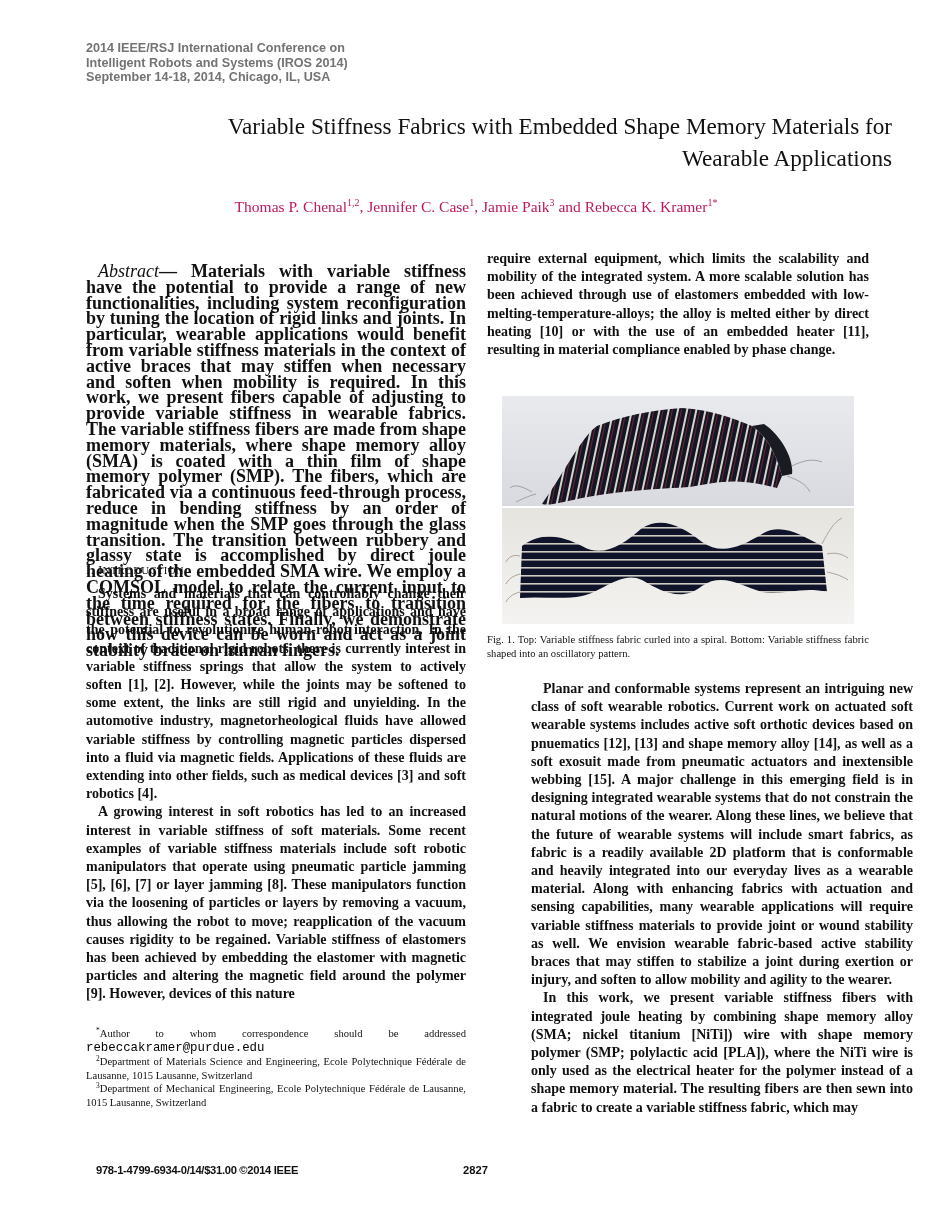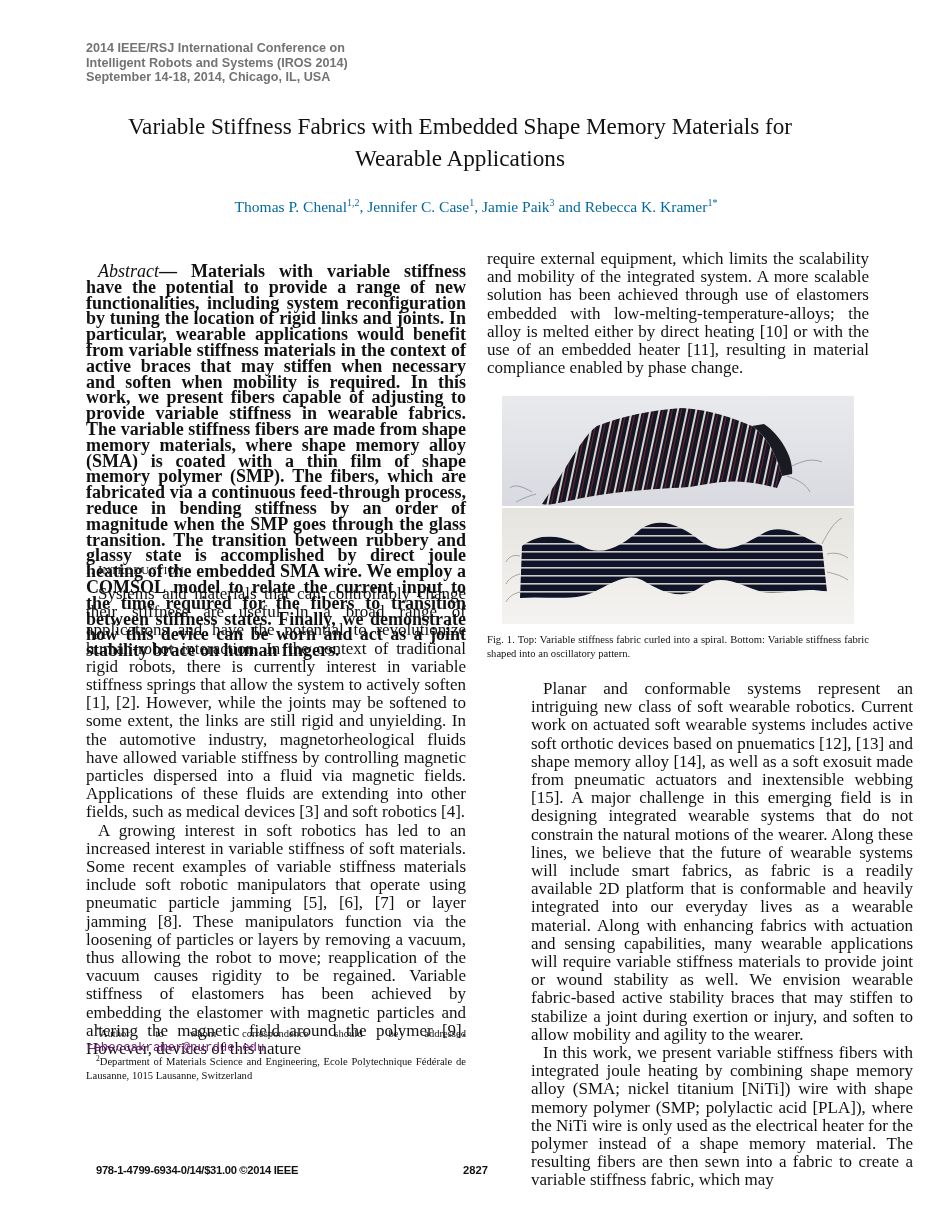--- a/index.html
+++ b/index.html
@@ -1,33 +1,33 @@
 <!DOCTYPE html>
 <html><head>
 <meta charset="utf-8">
 <style>
   html, body { margin:0; padding:0; background:#ffffff; }
   body { width:952px; height:1232px; position:relative; overflow:hidden; color:#111; }
   .conf { position:absolute; left:86px; top:41px; font-family:"Liberation Sans", sans-serif; font-weight:bold; font-size:12.6px; line-height:14.6px; color:#737373; }
-  .title { position:absolute; left:44px; width:832px; top:110px; text-align:center; font-family:"Liberation Serif", serif; font-size:23.2px; line-height:32px; color:#111; }
-  .authors { position:absolute; left:60px; width:832px; top:197px; text-align:center; font-family:"Liberation Serif", serif; font-size:15.5px; line-height:20px; color:#0369a1; }
+  .title { position:absolute; left:60px; width:832px; top:110px; text-align:right; font-family:"Liberation Serif", serif; font-size:23.2px; line-height:32px; color:#111; }
+  .authors { position:absolute; left:60px; width:832px; top:197px; text-align:center; font-family:"Liberation Serif", serif; font-size:15.5px; line-height:20px; color:#be185d; }
   .authors sup { font-size:10px; vertical-align:6px; line-height:0; }
-  .col { position:absolute; font-family:"Liberation Serif", serif; font-size:17px; line-height:18.2px; text-align:justify; color:#111; }
+  .col { position:absolute; font-family:"Liberation Serif", serif; font-size:14px; line-height:18.2px; text-align:justify; color:#111;font-weight:bold; }
   .col-left { left:86px; width:380px; }
   .col-right { left:487px; width:382px; }
   .abstract { top:264px; font-weight:bold; font-size:18px; line-height:15.8px; text-indent:12px; }
   .abstract em { font-weight:normal; font-style:italic; }
   .section-head { position:absolute; left:86px; width:380px; top:562px; text-align:left; font-family:"Liberation Serif", serif; font-size:13.2px; letter-spacing:0.3px; }
   .section-head .sc { font-size:10.8px; }
   .intro { top:585px; }
   .col p { margin:0; text-indent:12px; }
   .footnotes { position:absolute; left:86px; width:380px; top:1027px; font-family:"Liberation Serif", serif; font-size:10.6px; line-height:13.6px; text-align:justify; color:#111; }
   .footnotes p { margin:0; text-indent:10px; }
   .footnotes sup { font-size:7.5px; vertical-align:4px; line-height:0; }
-  .mono { font-family:"Liberation Mono", monospace; font-size:12.4px; color:#701a75; }
+  .mono { font-family:"Liberation Mono", monospace; font-size:12.4px; color:#000000; }
   .right-top { top:250px; }
   .figure { position:absolute; left:502px; top:396px; width:352px; height:228px; }
   .figure svg { display:block; }
   .caption { position:absolute; left:487px; width:382px; top:633px; font-family:"Liberation Serif", serif; font-size:10.6px; line-height:14.2px; text-align:justify; color:#111; }
   .caption .lbl { }
   .right-bottom { top:680px;margin-left:44px; }
   .footer-left { position:absolute; left:96px; top:1164px; font-family:"Liberation Sans", sans-serif; font-weight:bold; font-size:11.2px; letter-spacing:-0.3px; color:#111; }
   .footer-page { position:absolute; left:463px; top:1164px; font-family:"Liberation Sans", sans-serif; font-weight:bold; font-size:11.2px; color:#111; }
 </style>
 </head>
@@ -53,20 +53,21 @@
 <div class="section-head"><span>I. </span><span>I</span><span class="sc">NTRODUCTION</span></div>
 
 <div class="col col-left intro">
   <p>Systems and materials that can controllably change their stiffness are useful in a broad range of applications and have the potential to revolutionize human-robot interaction. In the context of traditional rigid robots, there is currently interest in variable stiffness springs that allow the system to actively soften [1], [2]. However, while the joints may be softened to some extent, the links are still rigid and unyielding. In the automotive industry, magnetorheological fluids have allowed variable stiffness by controlling magnetic particles dispersed into a fluid via magnetic fields. Applications of these fluids are extending into other fields, such as medical devices [3] and soft robotics [4].</p>
   <p>A growing interest in soft robotics has led to an increased interest in variable stiffness of soft materials. Some recent examples of variable stiffness materials include soft robotic manipulators that operate using pneumatic particle jamming [5], [6], [7] or layer jamming [8]. These manipulators function via the loosening of particles or layers by removing a vacuum, thus allowing the robot to move; reapplication of the vacuum causes rigidity to be regained. Variable stiffness of elastomers has been achieved by embedding the elastomer with magnetic particles and altering the magnetic field around the polymer [9]. However, devices of this nature</p>
 </div>
 
 <div class="footnotes">
   <p><sup>*</sup><span style="word-spacing:22px;">Author to whom correspondence should be addressed</span> <span class="mono">rebeccakramer@purdue.edu</span></p>
   <p><sup>2</sup><span>Department of Materials Science and Engineering, Ecole Polytechnique Fédérale de Lausanne, 1015 Lausanne, Switzerland</span></p>
+  <p><sup>3</sup><span>Department of Mechanical Engineering, Ecole Polytechnique Fédérale de Lausanne, 1015 Lausanne, Switzerland</span></p>
 </div>
 
 <div class="col col-right right-top">
   <p style="text-indent:0">require external equipment, which limits the scalability and mobility of the integrated system. A more scalable solution has been achieved through use of elastomers embedded with low-melting-temperature-alloys; the alloy is melted either by direct heating [10] or with the use of an embedded heater [11], resulting in material compliance enabled by phase change.</p>
 </div>
 
 <div class="figure">
   <svg width="352" height="228" viewBox="0 0 352 228">
     <defs>
       <linearGradient id="bgTop" x1="0" y1="0" x2="0" y2="1">

